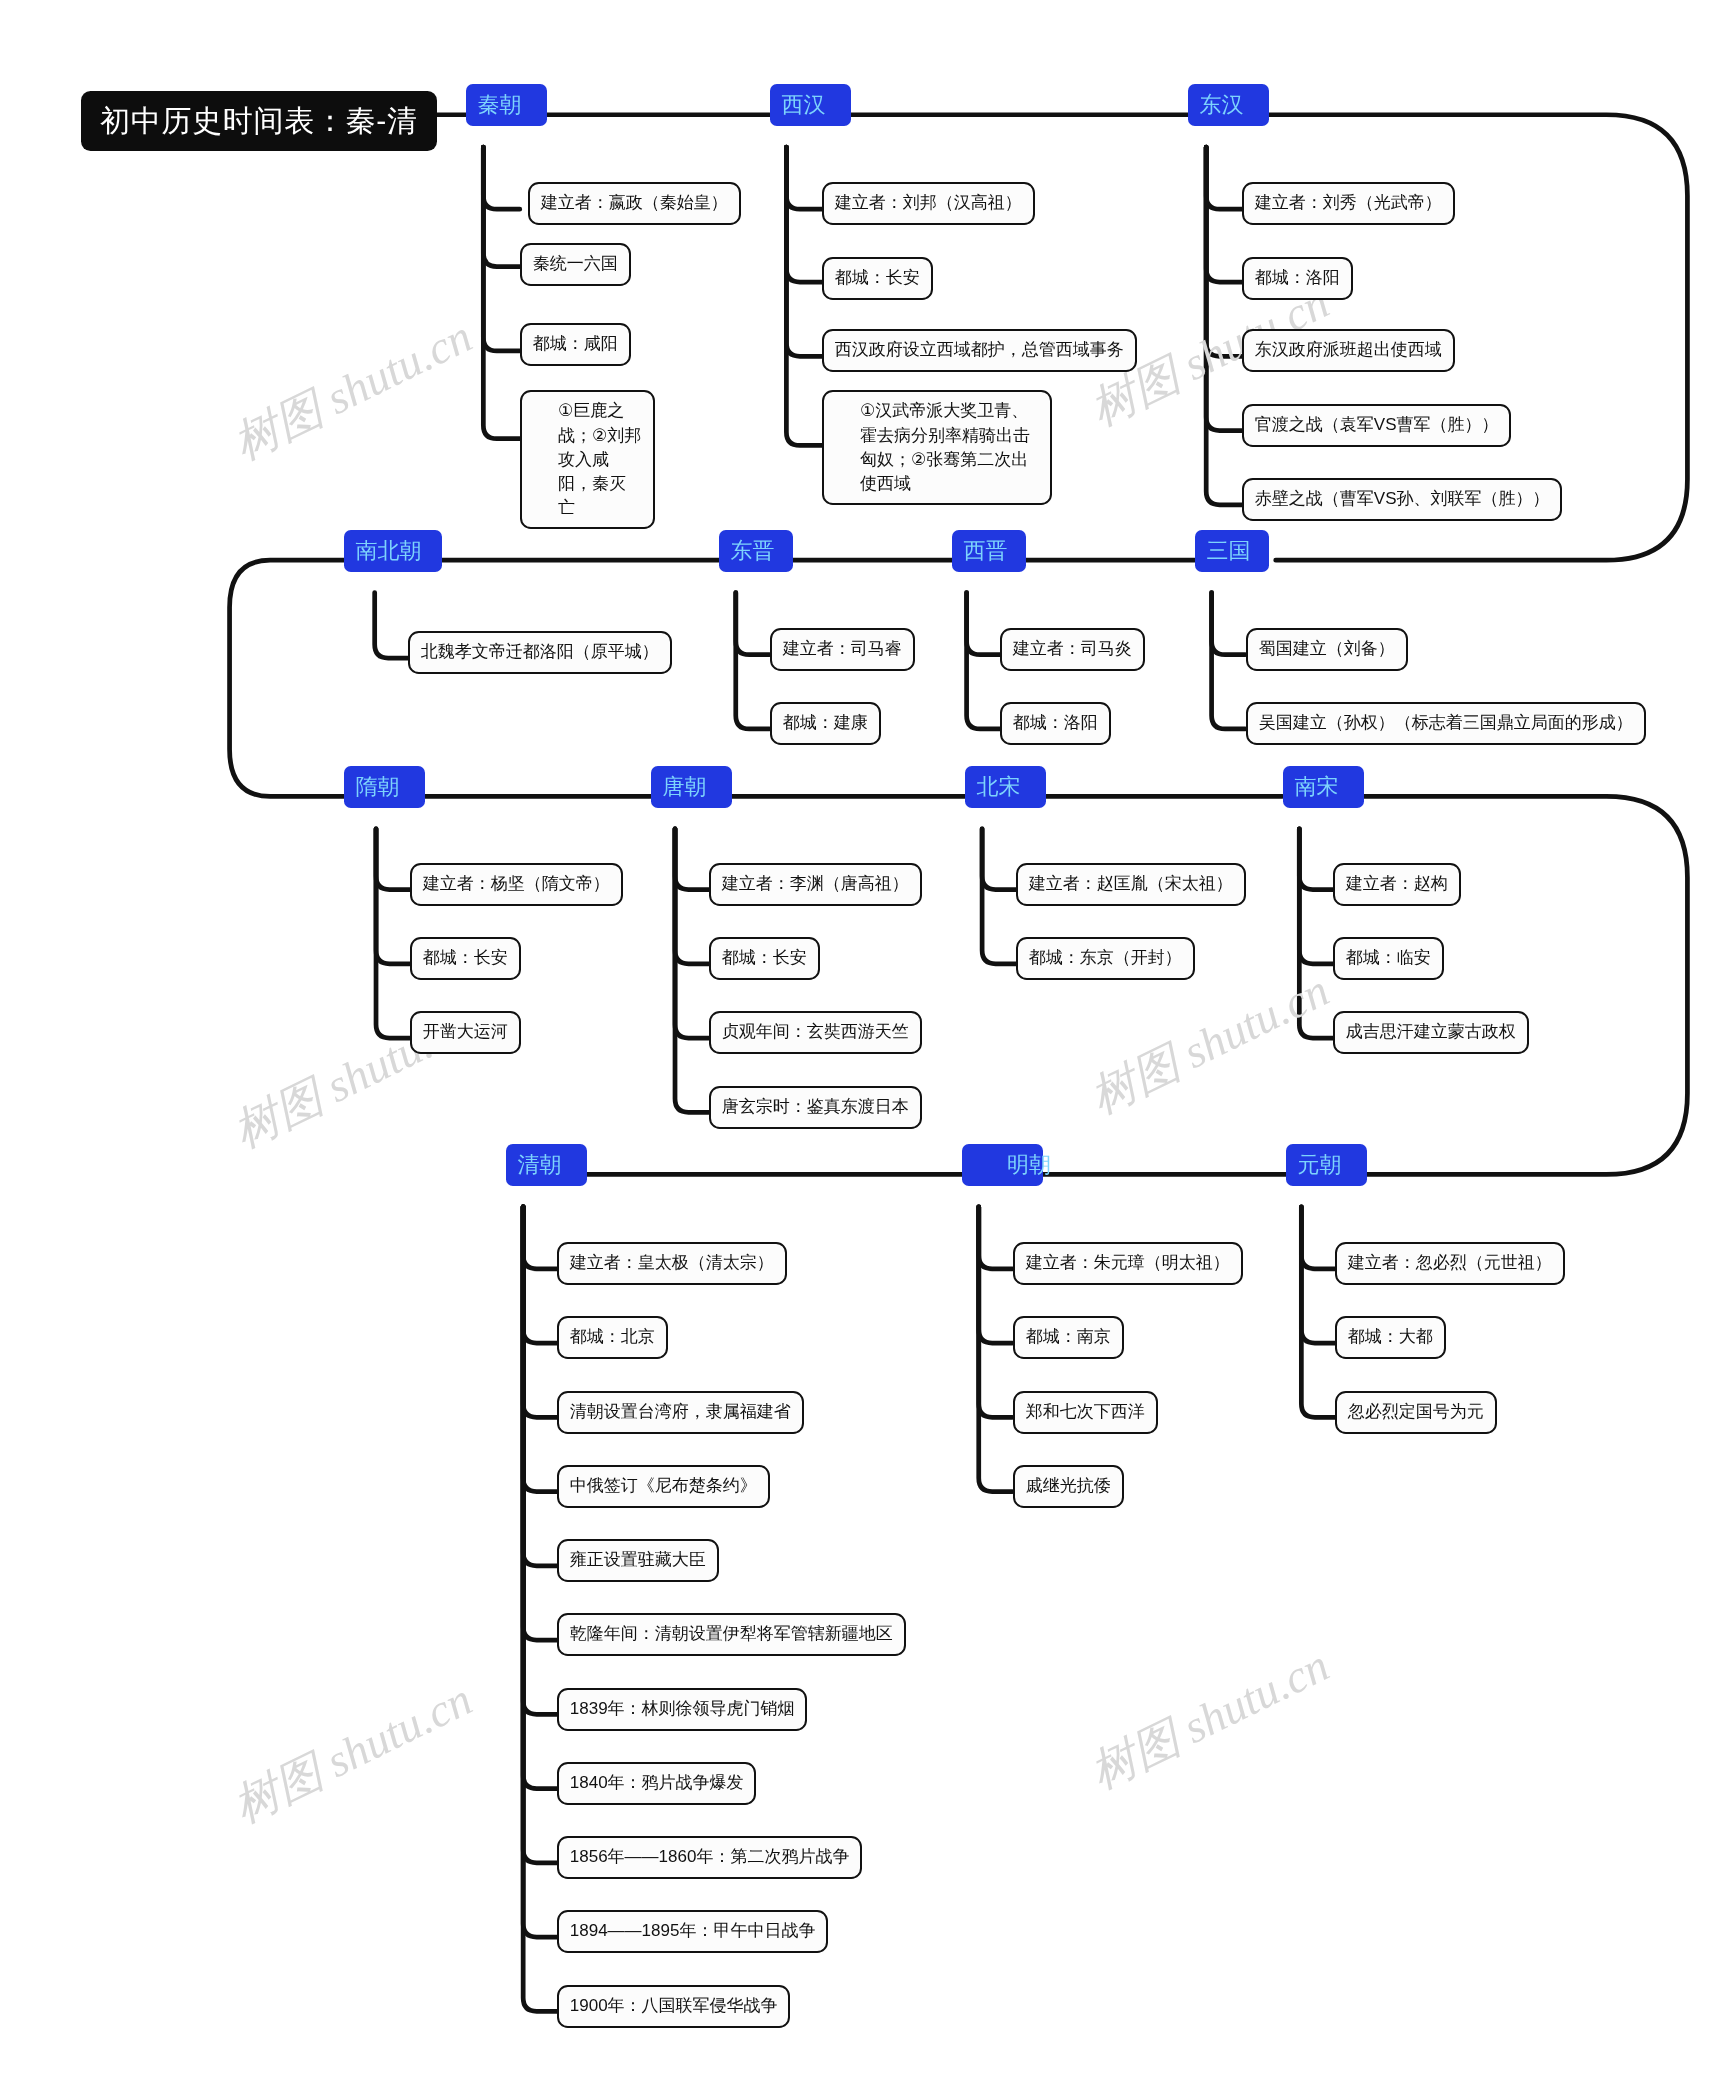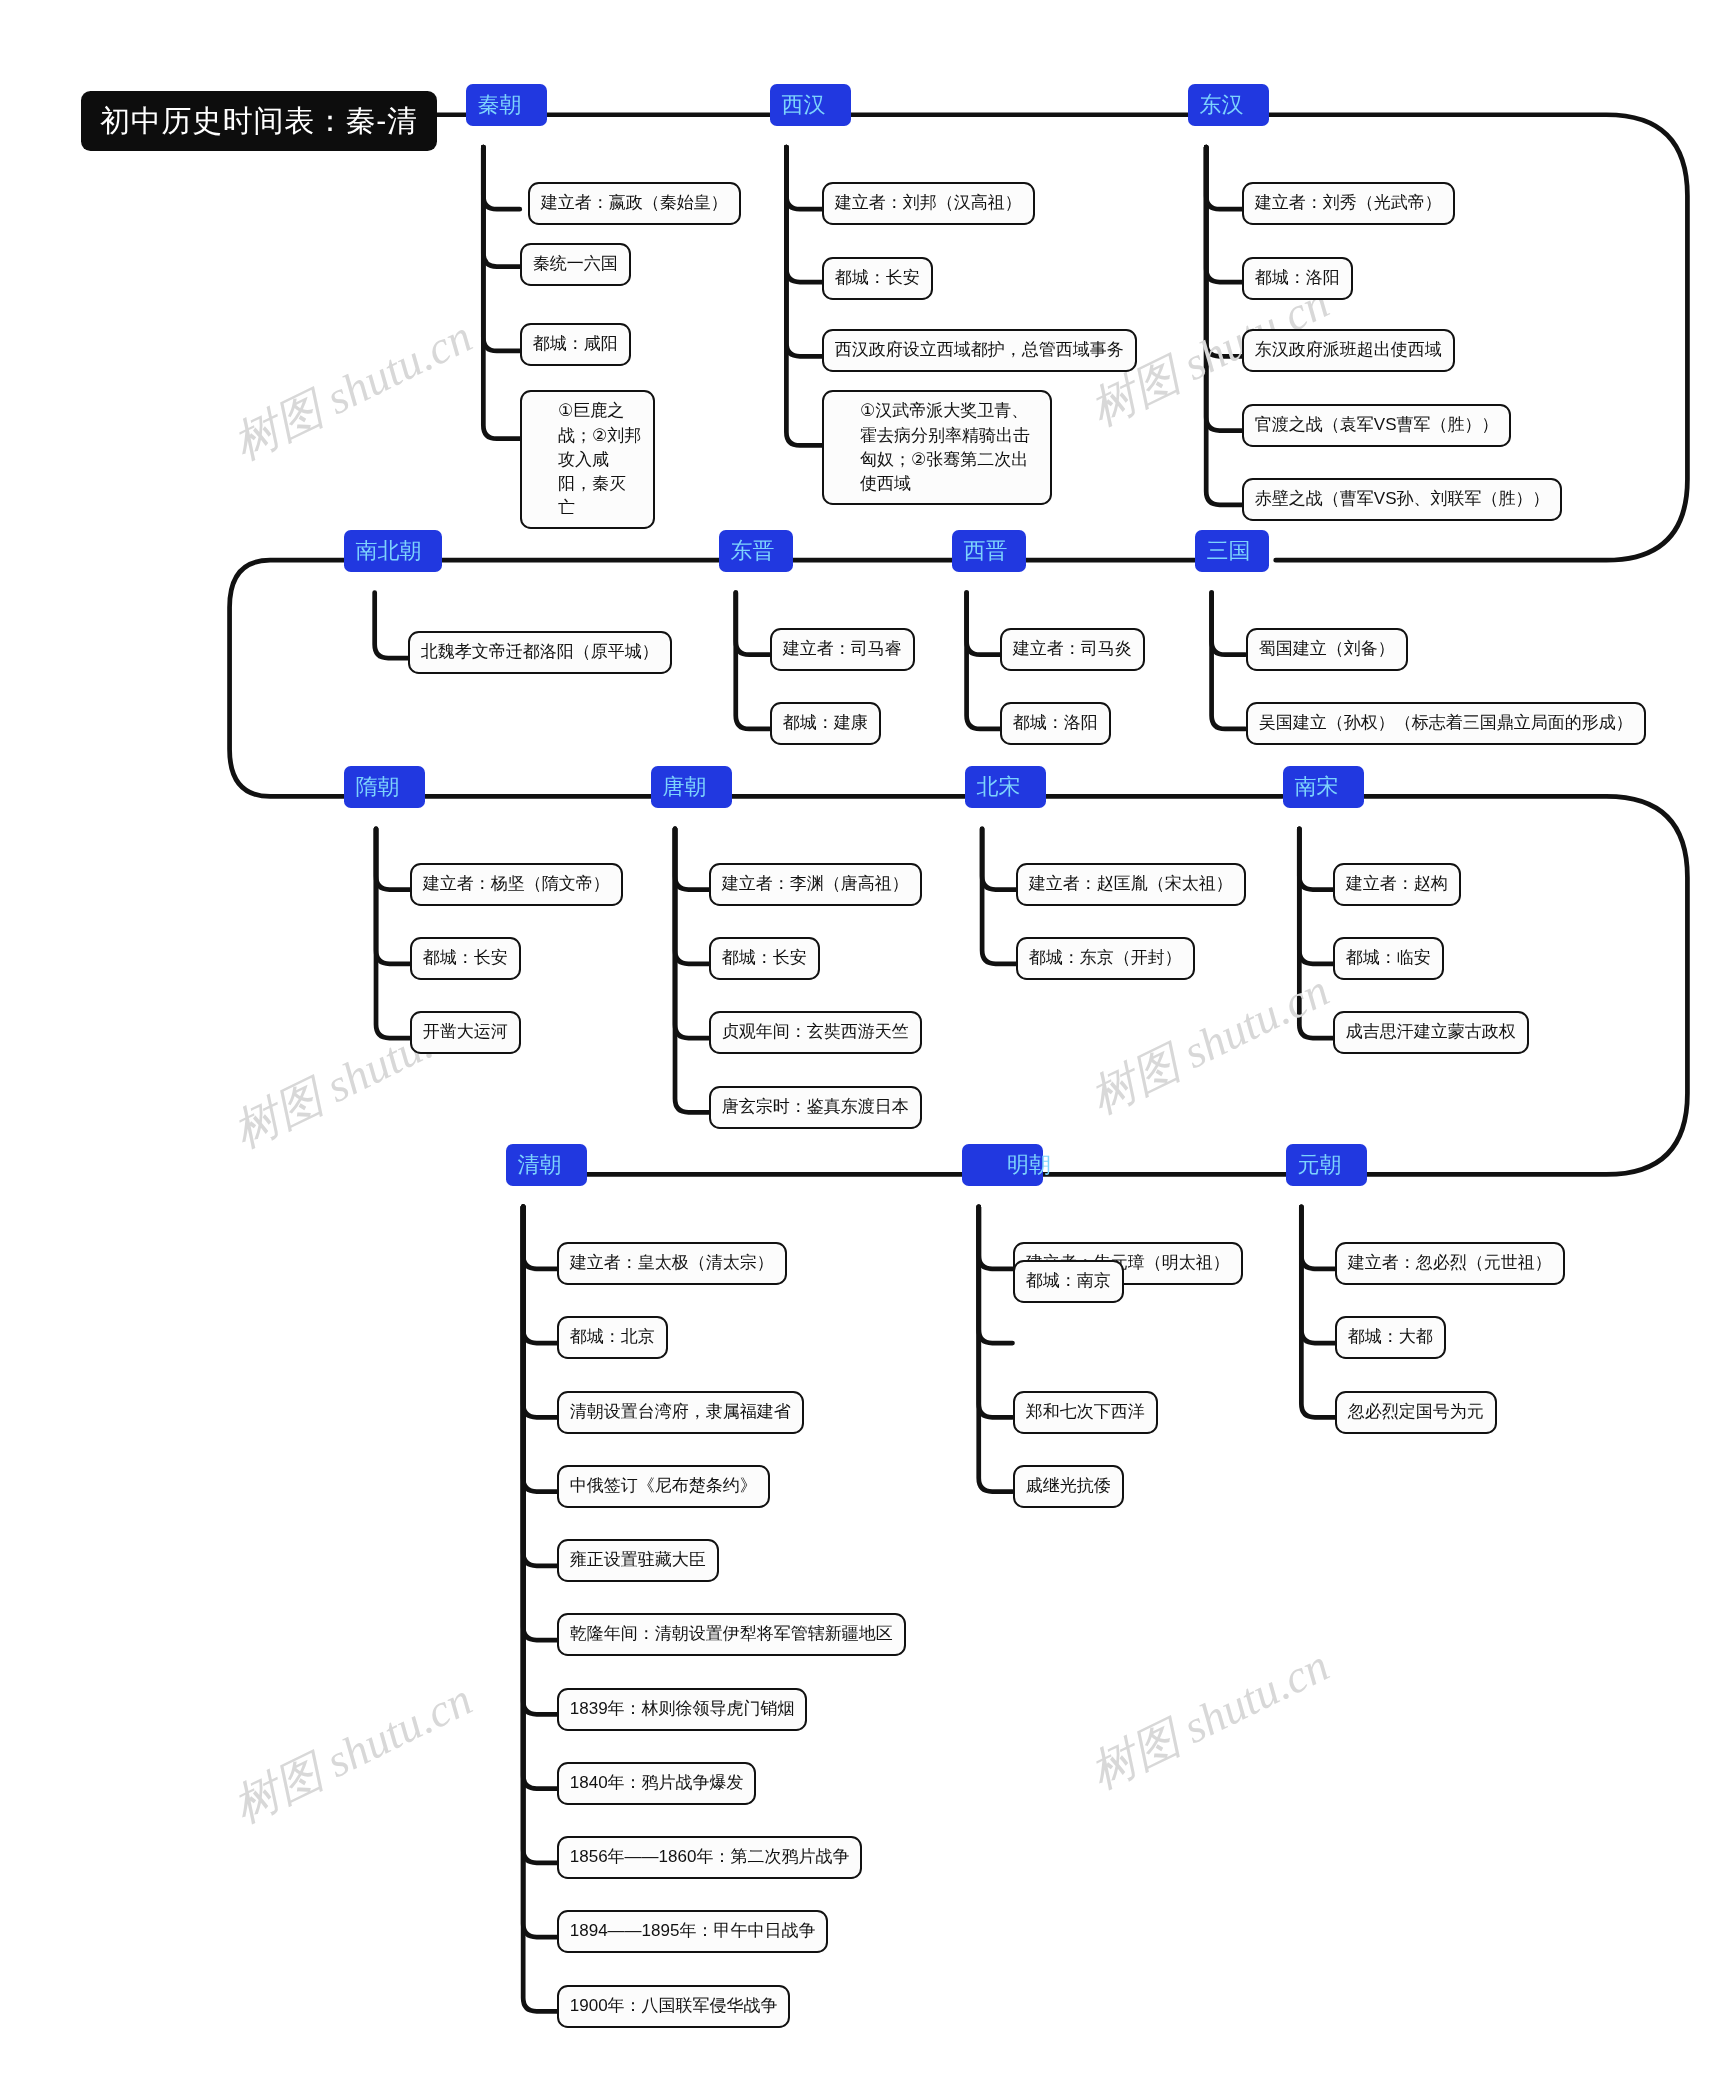--- a/index.html
+++ b/index.html
@@ -244,21 +244,21 @@
     <div class="leaf" style="left:1333px;top:937px;">都城：临安</div>
     <div class="leaf" style="left:1333px;top:1011px;">成吉思汗建立蒙古政权</div>
 
     <div class="era" style="left:1286px;top:1144px;width:81px;">元朝</div>
     <div class="leaf" style="left:1335px;top:1242px;">建立者：忽必烈（元世祖）</div>
     <div class="leaf" style="left:1335px;top:1316px;">都城：大都</div>
     <div class="leaf" style="left:1335px;top:1391px;">忽必烈定国号为元</div>
 
     <div class="era" style="left:962px;top:1144px;width:81px;padding-left:45px;">明朝</div>
     <div class="leaf" style="left:1013px;top:1242px;">建立者：朱元璋（明太祖）</div>
-    <div class="leaf" style="left:1013px;top:1260px;">都城：南京</div>
+    <div class="leaf" style="left:1013px;top:1316px;">都城：南京</div>
     <div class="leaf" style="left:1013px;top:1391px;">郑和七次下西洋</div>
     <div class="leaf" style="left:1013px;top:1465px;">戚继光抗倭</div>
 
     <div class="era" style="left:506px;top:1144px;width:81px;">清朝</div>
     <div class="leaf" style="left:557px;top:1242px;">建立者：皇太极（清太宗）</div>
     <div class="leaf" style="left:557px;top:1316px;">都城：北京</div>
     <div class="leaf" style="left:557px;top:1391px;">清朝设置台湾府，隶属福建省</div>
     <div class="leaf" style="left:557px;top:1465px;">中俄签订《尼布楚条约》</div>
     <div class="leaf" style="left:557px;top:1539px;">雍正设置驻藏大臣</div>
     <div class="leaf" style="left:557px;top:1613px;">乾隆年间：清朝设置伊犁将军管辖新疆地区</div>

